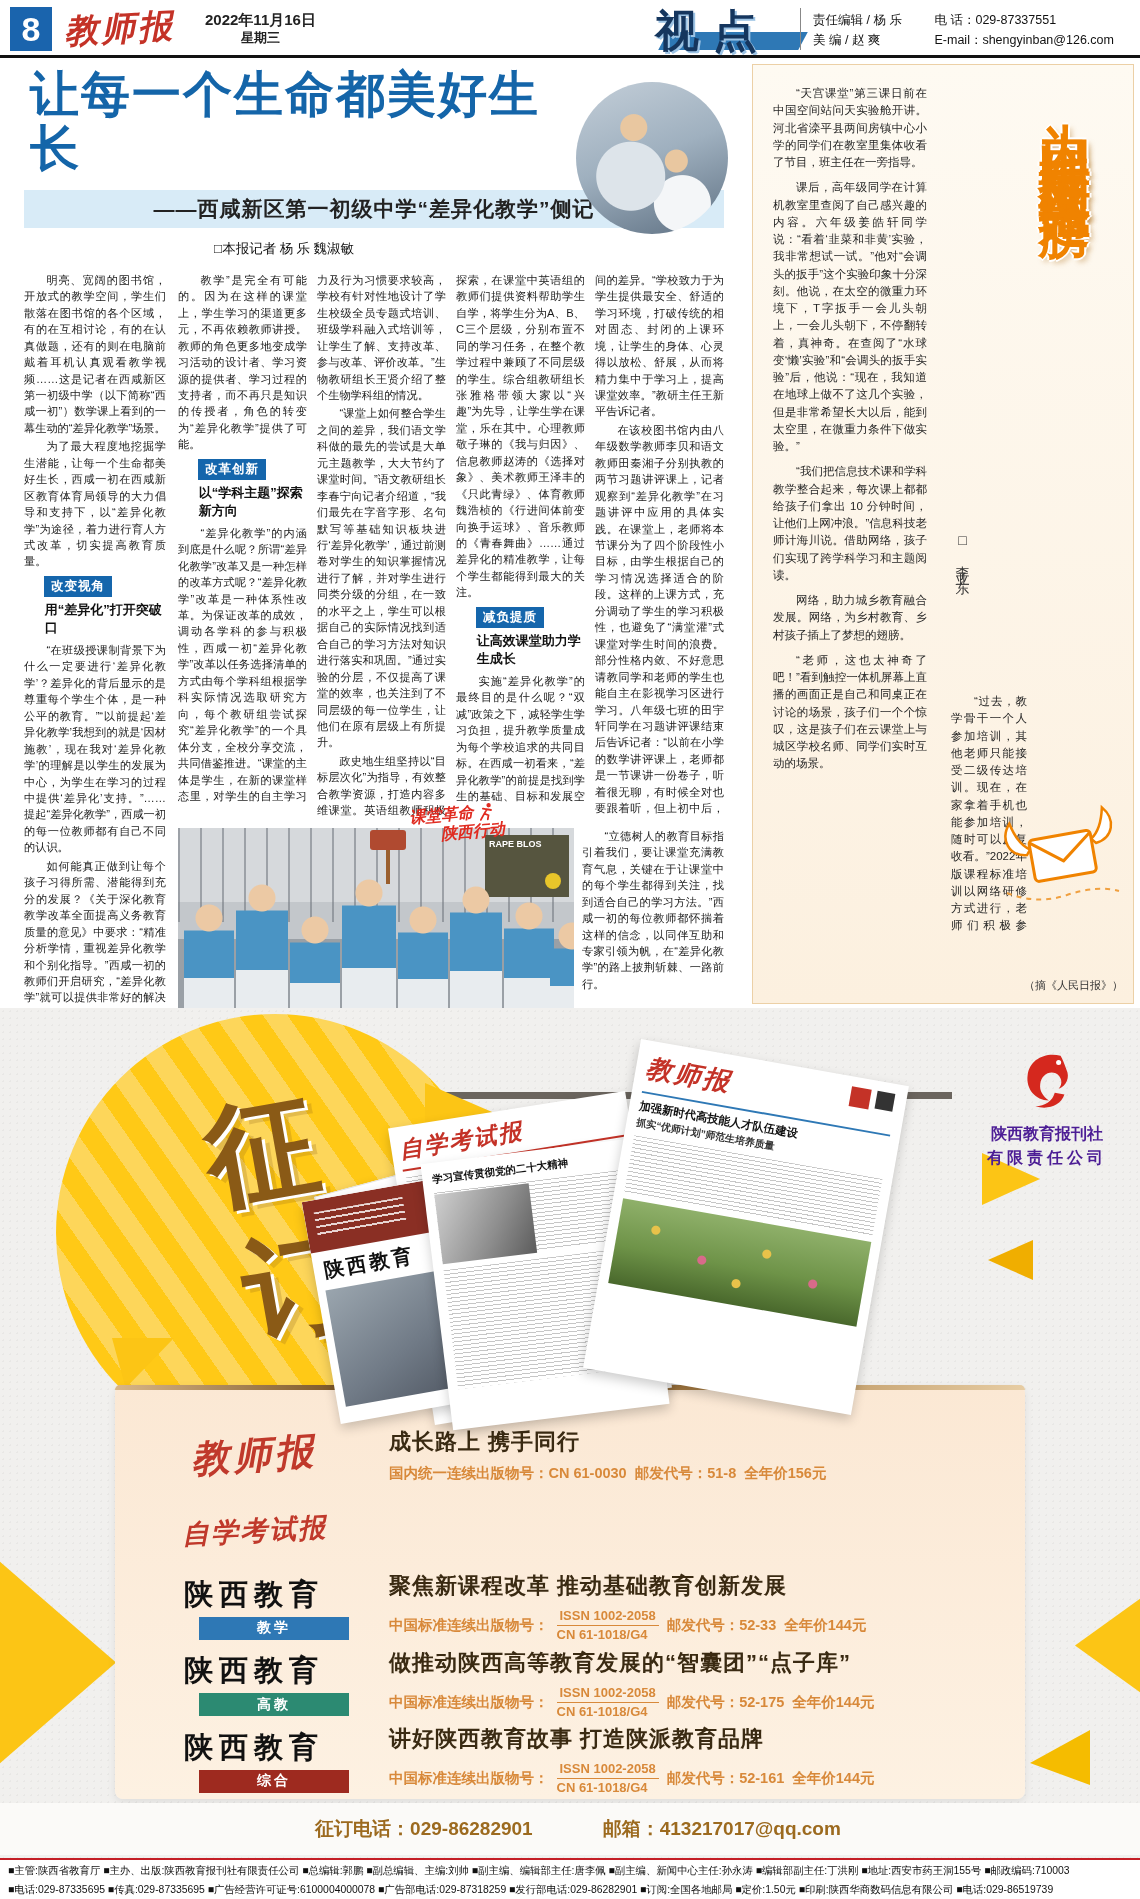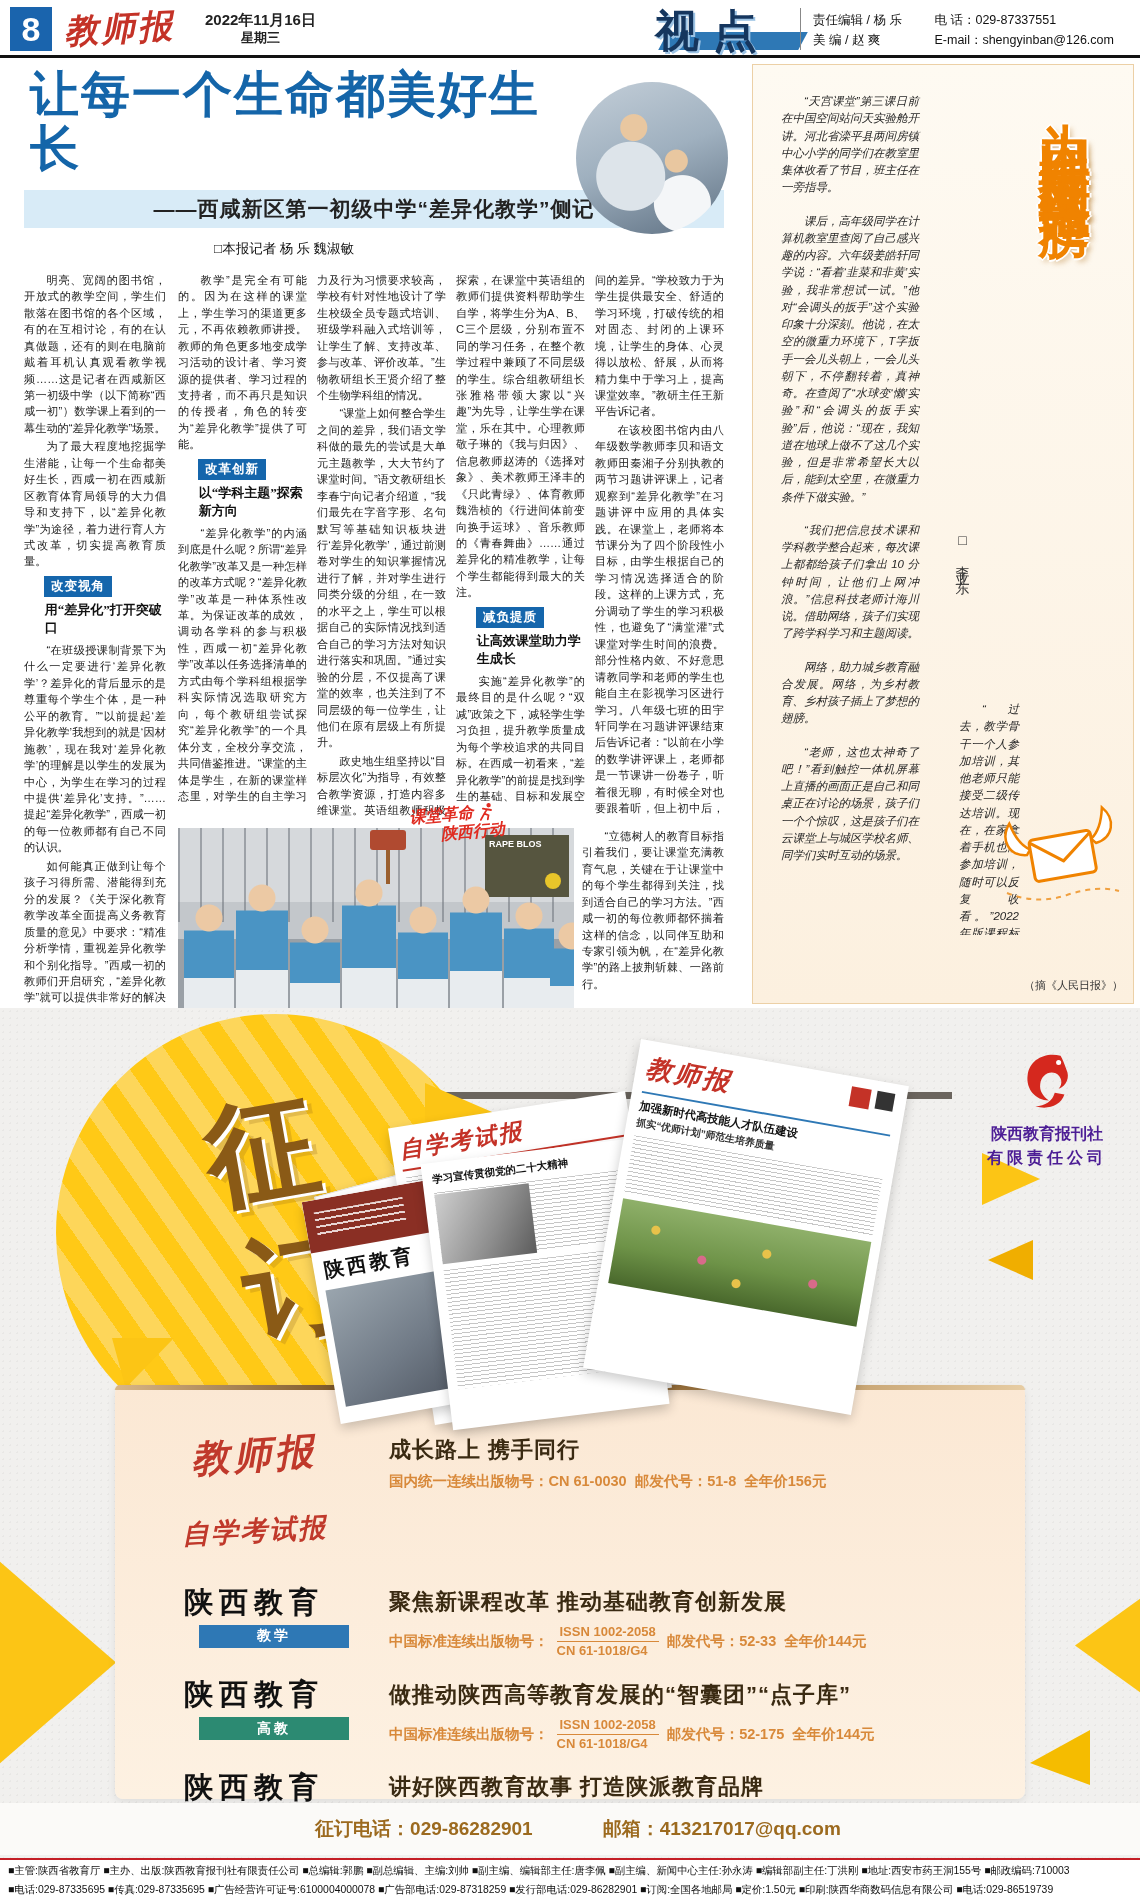--- a/index.html
+++ b/index.html
@@ -38,21 +38,21 @@
   .subtitle-band{margin-top:14px;height:38px;background:#d8ebf7;display:flex;align-items:center;
             justify-content:center;font-size:21px;font-weight:bold;color:#222;letter-spacing:1px;}
   .byline{margin-top:12px;width:520px;text-align:center;font-family:"Liberation Serif",serif;
             font-size:13.5px;color:#111;}
   .body-flow{margin-top:14px;display:flex;gap:12px;height:768px;overflow:hidden;position:relative;}
   .body-flow p{margin:0 0 2px 0;text-indent:2em;text-align:justify;font-size:11.2px;line-height:1.47;color:#1c1c1c;}
   .colA{width:142px;flex:none;overflow:hidden;}
   .rest{width:546px;flex:none;display:flex;flex-direction:column;position:relative;}
   .bandA{height:548px;overflow:hidden;column-count:4;column-gap:10px;column-fill:auto;}
   .bandB{height:210px;margin-top:8px;display:flex;gap:8px;}
-  .sec-head{break-inside:avoid;margin:6px 0 5px 0;font-family:Liberation Serif, serif;}
+  .sec-head{break-inside:avoid;margin:6px 0 5px 0;}
   .sec-badge{display:inline-block;margin-left:1.6em;background:#1566ac;color:#fff;font-size:12.5px;
              font-weight:bold;padding:2px 7px;letter-spacing:1px;}
   .sec-title{margin:4px 0 0 1.6em;font-size:13px;font-weight:bold;color:#111;}
   .gphoto{position:relative;width:396px;height:205px;flex:none;overflow:hidden;
           background:linear-gradient(#d6d9dc 0 36%,#c3c7cb 36% 54%,#9aa0a6 54% 100%);}
   .gphoto .fence{position:absolute;left:0;top:0;right:0;height:46%;
           background:repeating-linear-gradient(90deg,rgba(110,116,124,.55) 0 2px,rgba(0,0,0,0) 2px 22px);}
   .fig{position:absolute;bottom:0;border-radius:26px 26px 0 0;
           background:radial-gradient(circle at 50% 15px,#ecc9a4 0 13px,rgba(0,0,0,0) 14px),
           linear-gradient(180deg,rgba(0,0,0,0) 0 27px,#4a94c4 28px 58%,#e8ecef 58% 100%);}
@@ -63,21 +63,21 @@
   .gp-sign::before{content:"";position:absolute;left:-16px;top:-2px;width:36px;height:20px;background:#b04a30;border-radius:3px;}
   .colE{flex:1;overflow:hidden;}
   .slogan{position:absolute;left:232px;top:532px;z-index:5;transform:rotate(-5deg);color:#e02b20;
           font-style:italic;font-weight:900;line-height:1.1;}
   .slogan .l1{font-size:16px;display:flex;align-items:center;gap:3px;}
   .slogan .l2{font-size:16px;margin-left:30px;}
   
   .sidebar{position:absolute;left:752px;top:64px;width:382px;height:940px;box-sizing:border-box;
            background:linear-gradient(180deg,#fefaf2,#fcf0df);border:1px solid #ecd0a6;}
   .sb-left{position:absolute;left:12px;top:12px;width:170px;height:912px;overflow:hidden;}
-  .sidebar p{margin:16px;text-indent:2em;text-align:justify;font-size:11.5px;line-height:1.5;color:#262626;font-style:italic;}
+  .sidebar p{margin:8px;text-indent:2em;text-align:justify;font-size:11.5px;line-height:1.5;color:#262626;}
   .sb-author{position:absolute;left:200px;top:468px;writing-mode:vertical-rl;text-orientation:upright;
            font-family:"Liberation Serif",serif;font-size:14px;letter-spacing:7px;color:#333;}
   .sb-mid{position:absolute;left:190px;top:620px;width:92px;height:250px;overflow:hidden;}
   .sb-title{position:absolute;left:286px;top:16px;height:700px;writing-mode:vertical-rl;text-orientation:upright;
            font-size:52px;font-weight:900;color:#f08300;letter-spacing:9px;line-height:1;
            text-shadow:2px 0 0 #fff,-2px 0 0 #fff,0 2px 0 #fff,0 -2px 0 #fff,4px 4px 5px rgba(180,120,40,.35);}
   .sb-env{position:absolute;left:248px;top:732px;}
   .sb-attrib{position:absolute;right:10px;bottom:10px;font-size:11px;color:#333;}
   
   .promo{position:absolute;left:0;top:1008px;width:1140px;height:850px;background:#f1f0ee;overflow:hidden;}
@@ -151,21 +151,21 @@
   .logo-cell{width:218px;flex:none;display:flex;flex-direction:column;align-items:center;}
   .script-lg{font-family:"Liberation Serif",serif;font-style:italic;font-weight:bold;font-size:38px;
         color:#c0392b;letter-spacing:4px;transform:rotate(-4deg);}
   .script-md{font-family:"Liberation Serif",serif;font-style:italic;font-weight:bold;font-size:27px;
         color:#c0392b;letter-spacing:2px;transform:rotate(-3deg);}
   .blk-logo{width:190px;text-align:center;}
   .blk-logo .t{font-size:29px;font-weight:900;letter-spacing:6px;color:#111;}
   .blk-logo .bdg{margin-left:40px;margin-top:2px;width:150px;height:23px;color:#fff;font-size:14px;
         font-weight:bold;display:flex;align-items:center;justify-content:center;letter-spacing:3px;}
   .info-cell{flex:1;padding-left:26px;}
-  .pslogan{font-size:22px;font-weight:900;color:#3a2a12;letter-spacing:1px;margin-top:16px;}
+  .pslogan{font-size:22px;font-weight:900;color:#3a2a12;letter-spacing:1px;}
   .pdetail{margin-top:7px;display:flex;align-items:center;gap:8px;font-size:14.5px;color:#d8893a;font-weight:bold;}
   .frac{display:inline-flex;flex-direction:column;font-size:13px;line-height:1.25;}
   .frac .fa{border-bottom:1px solid #d8893a;padding:0 3px 1px;}
   .frac .fb{padding-top:1px;}
   .contact-strip{position:absolute;left:0;top:795px;width:100%;height:52px;background:#fbfaf8;
         display:flex;align-items:center;justify-content:center;gap:70px;
         font-size:19px;font-weight:900;color:#9c6a1f;padding-left:8px;}
   
   .footer{position:absolute;left:0;top:1858px;width:1140px;}
   .footer .redrule{height:2px;background:#c41e26;}

